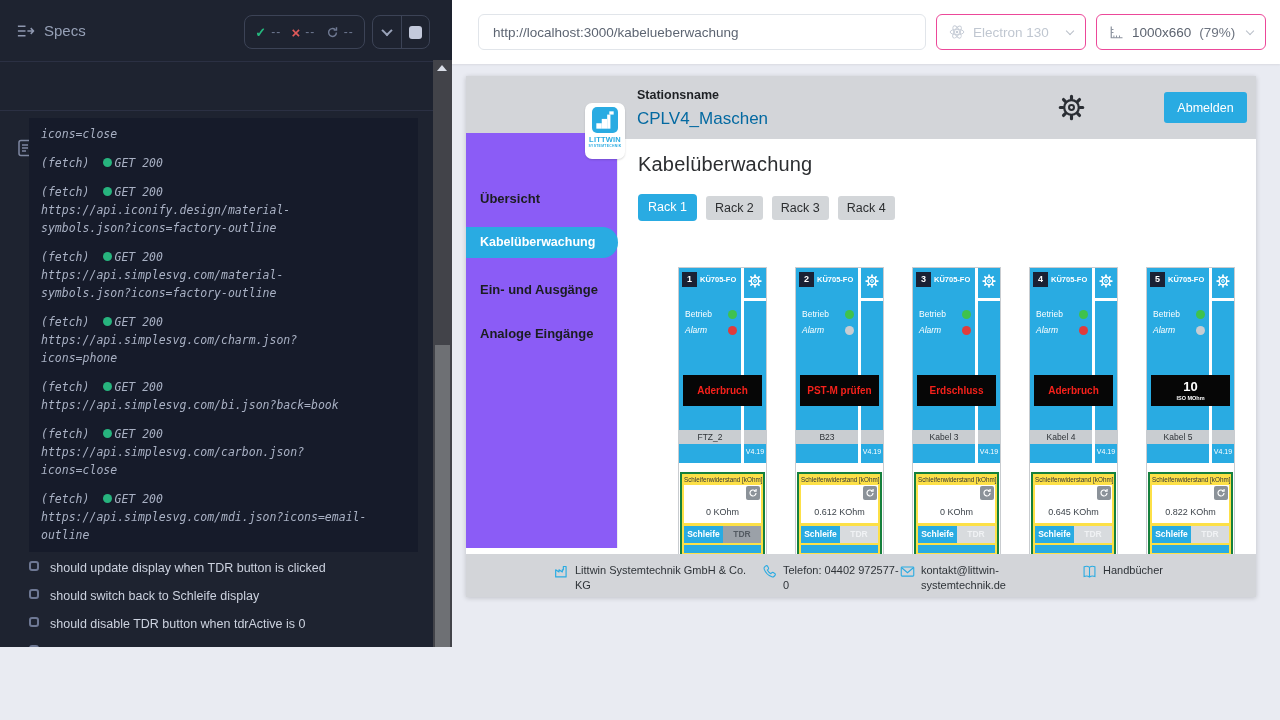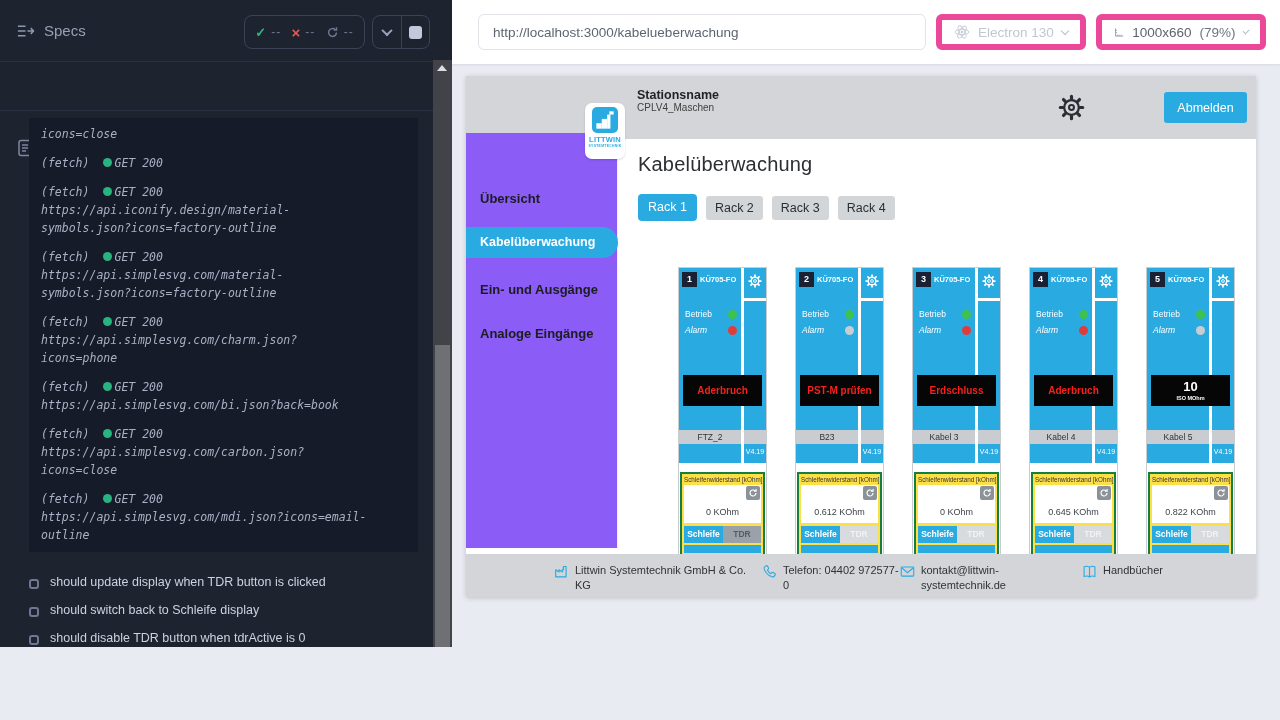--- a/index.html
+++ b/index.html
@@ -31,51 +31,51 @@
   .spec-name { font-size:14.5px; color:#f4f6fa; font-weight:bold; }
   .spec-ext { font-size:14px; color:#6f7992; font-weight:normal; }
   .timer { margin-left:auto; margin-right:24px; border:1px solid #3c4356; border-radius:11px; padding:2px 9px; font-size:11px; color:#9aa3b9; }
   .log-block { position:absolute; left:29px; top:118px; width:389px; height:434px; background:#161b2a; padding:7px 12px; overflow:hidden;
                font-family:"DejaVu Sans Mono",monospace; font-style:italic; font-size:11.5px; line-height:18px; color:#a9b1c4; }
   .log-entry { margin-bottom:11px; }
   .log-head { white-space:pre; }
   .log-dot { display:inline-block; width:9px; height:9px; border-radius:50%; background:#27b47e; margin:0 2px 0 14px; }
   .log-line { word-break:break-all; }
   .tests { position:absolute; left:29px; top:561px; width:404px; }
-  .test-item { display:flex; align-items:flex-end; gap:11px; height:28px; cursor:pointer; }
+  .test-item { display:flex; align-items:flex-start; gap:11px; height:28px; cursor:pointer; }
   .test-box { width:10px; height:10px; border:2px solid #6e7894; border-radius:3px; flex:none; }
   .test-label { font-size:12.5px; color:#ccd2df; }
   .scrollbar { position:absolute; right:0; top:60px; width:19px; height:660px; background:#424349; }
   .sb-up, .sb-down { position:absolute; left:4px; width:0; height:0; border-left:5px solid transparent; border-right:5px solid transparent; }
   .sb-up { top:5px; border-bottom:6px solid #d9dde6; }
   .sb-down { bottom:5px; border-top:6px solid #84878e; }
   .sb-thumb { position:absolute; left:2px; width:15px; top:285px; height:358px; background:#6e7074; }
 
   
   .browser-bar { position:absolute; left:452px; top:0; width:828px; height:64px; background:#fff; box-shadow:0 1px 2px rgba(0,0,0,.07); }
   .url-input { position:absolute; left:26px; top:14px; width:448px; height:36px; border:1px solid #e1e5ea; border-radius:6px; padding:0 14px; font-size:13.5px; color:#5d6572; font-family:"Liberation Sans",sans-serif; outline:none; background:#fff; }
-  .sel-btn { position:absolute; top:14px; height:36px; border:6px solid #ec4899; border-radius:6px; background:#fff; display:flex; align-items:center; gap:8px; padding:0 12px; font-size:13.5px; cursor:pointer; font-family:"Liberation Sans",sans-serif; }
+  .sel-btn { position:absolute; top:14px; height:36px; border:1px solid #ec4899; border-radius:6px; background:#fff; display:flex; align-items:center; gap:8px; padding:0 12px; font-size:13.5px; cursor:pointer; font-family:"Liberation Sans",sans-serif; }
   .sel-btn.electron { left:484px; width:150px; color:#c0c7d1; }
   .sel-btn.electron svg { width:16px; height:16px; color:#c6ccd6; }
   .sel-btn.viewport { left:644px; width:170px; color:#5d6470; }
   .sel-btn.viewport svg { width:15px; height:15px; color:#8a919d; }
   .chev-sm { width:6px; height:6px; border-right:1.6px solid #b9bfc8; border-bottom:1.6px solid #b9bfc8; transform:rotate(45deg); margin-left:auto; margin-top:-3px; }
   .vp-zoom { color:#6d7480; }
 
   
   .aut { position:absolute; left:466px; top:76px; width:790px; height:521px; background:#fff; box-shadow:0 1px 5px rgba(0,0,0,.18); overflow:hidden; }
   .app-header { position:absolute; left:0; top:0; width:790px; height:63px; background:#d3d5d9; }
   .logo { position:absolute; left:88px; top:27px; width:40px; height:56px; background:#fff; border-radius:7px; box-shadow:0 1px 2px rgba(0,0,0,.15); text-align:center; z-index:6; padding-top:4px;margin-left:31px; }
   .logo-icon { width:26px; height:26px; background:#29abe2; border-radius:5px; margin:0 auto; }
   .logo-icon svg { width:26px; height:26px; display:block; }
   .logo-t1 { font-size:7.5px; font-weight:bold; color:#29abe2; letter-spacing:.2px; margin-top:2px; }
   .logo-t2 { font-size:3.4px; font-weight:bold; color:#29abe2; letter-spacing:.3px; }
   .station { position:absolute; left:171px; top:12px; }
   .station-label { font-size:12.5px; font-weight:bold; color:#1e2125; }
-  .station-name { font-size:10px; color:#404040; }
+  .station-name { font-size:17px; color:#0369a1; margin-top:7px; }
   .hdr-gear { position:absolute; left:592px; top:17px; width:28px; height:28px; background:transparent; border:none; cursor:pointer; color:#2a2e34; }
   .hdr-gear svg { width:27px; height:27px; display:block; }
   .logout { position:absolute; left:698px; top:16px; width:83px; height:31px; background:#29abe2; border:none; border-radius:3px; color:#fff; font-size:12.5px; cursor:pointer; font-family:"Liberation Sans",sans-serif; }
 
   .app-nav { position:absolute; left:0; top:57px; width:152px; height:415px; background:#8b5cf6; border-right:1px solid #eeeef0; z-index:2; }
   .nav-item { position:absolute; left:0; width:152px; height:30px; line-height:30px; padding-left:14px; font-size:13px; font-weight:bold; color:#1b1d20; cursor:pointer; }
   .nav-item.active { background:#29abe2; color:#fff; border-radius:0 16px 16px 0; height:31px; line-height:31px; font-size:12.5px; }
 
   .app-main { position:absolute; left:152px; top:63px; width:638px; height:415px; background:#fff; }
   .page-title { position:absolute; left:20px; top:14px; font-size:20px; font-weight:400; color:#2c2e31; letter-spacing:.2px; }

